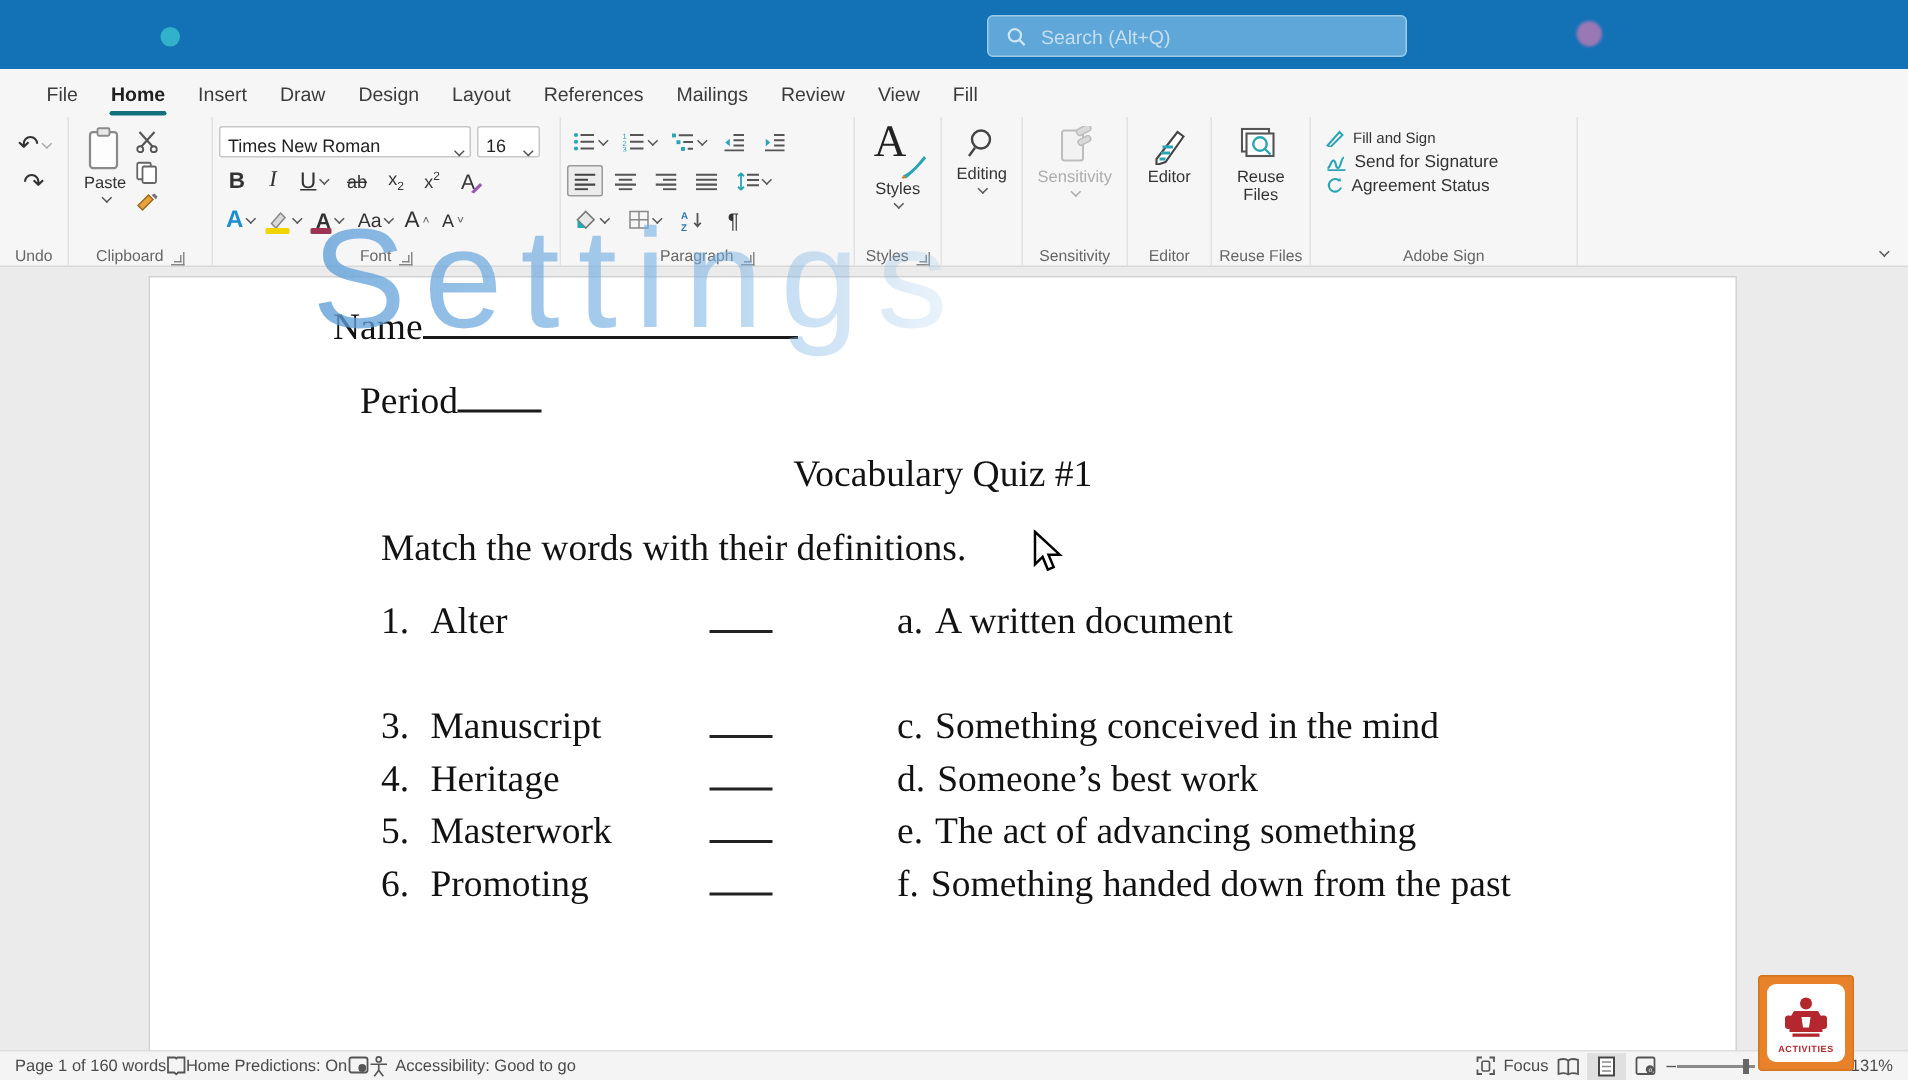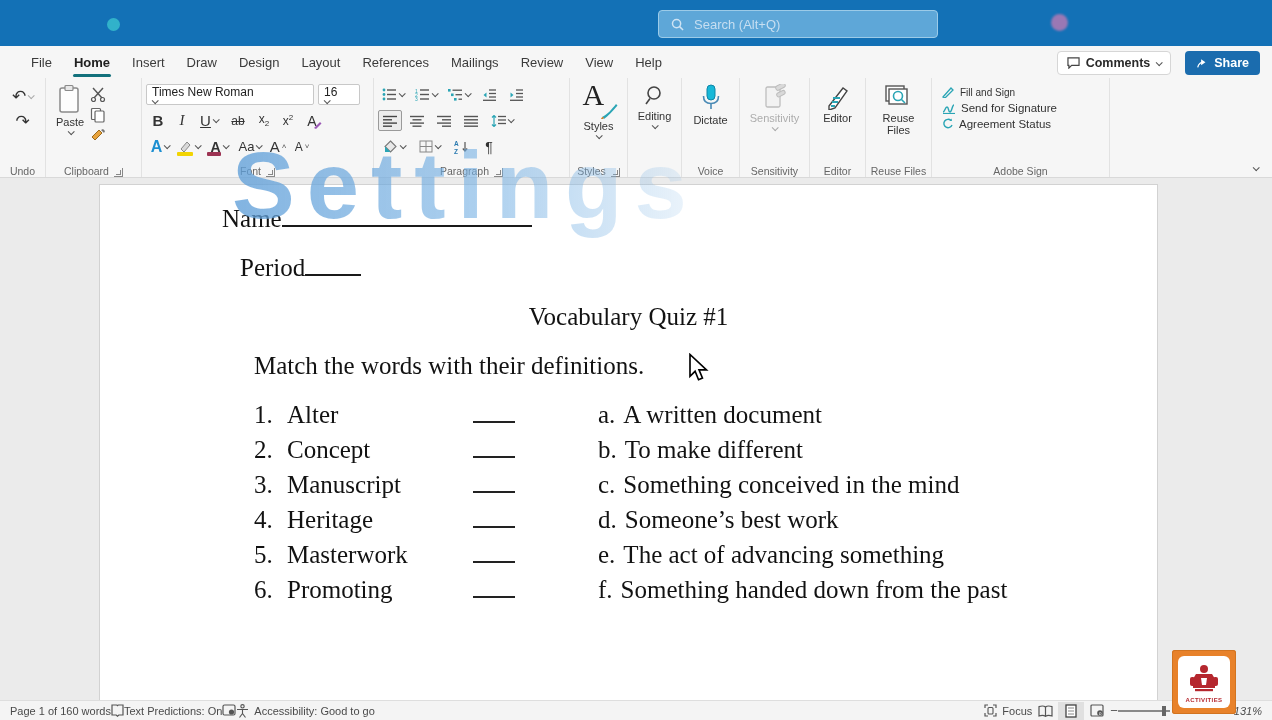--- a/index.html
+++ b/index.html
@@ -35,24 +35,24 @@
   .glabel { height:17px; font-size:10.5px; color:#666; display:flex; align-items:flex-end; justify-content:center; gap:5px; }
   .launcher { width:9px; height:9px; border:1px solid #888; border-top:none; border-left:none; position:relative; display:inline-block; }
   .launcher::after { content:""; position:absolute; right:1px; bottom:1px; width:4px; height:4px; border-right:1px solid #888; border-bottom:1px solid #888; }
   .chev { display:inline-block; width:5px; height:5px; border-right:1.4px solid #555; border-bottom:1.4px solid #555; transform:rotate(45deg) translateY(-1px); }
   .chev.gray { border-color:#aaa; }
   .icon-txt { font-size:15px; color:#333; }
   .bigbtn { display:flex; flex-direction:column; align-items:center; justify-content:flex-start; gap:2px; padding:2px 6px; font-size:11px; color:#333; }
   .bigbtn .blabel { line-height:12px; text-align:center; }
   .sbtn { width:24px; height:21px; display:flex; align-items:center; justify-content:center; gap:2px; }
   .frow { display:flex; align-items:center; height:25px; }
-  .combo { background:#fff; border:1px solid #c8c8c8; border-radius:2px; height:21px; display:flex; align-items:flex-start;
-    font-size:12px; color:#222; padding:0 5px; justify-content:space-between;flex-direction:column; }
+  .combo { background:#fff; border:1px solid #c8c8c8; border-radius:2px; height:21px; display:flex; align-items:flex-end;
+    font-size:12px; color:#222; padding:0 5px; justify-content:space-between; }
   .colorbar { position:absolute; left:3px; bottom:1px; height:4px; width:14px; border-radius:1px; }
-  .overlay-settings { position:absolute; left:232px; top:54px; font-size:94px; font-weight:700; letter-spacing:12px;
+  .overlay-settings { position:absolute; left:208px; top:54px; font-size:94px; font-weight:400; letter-spacing:12px;
     background:linear-gradient(90deg, rgba(94,158,216,.78) 0%, rgba(120,178,228,.6) 55%, rgba(160,200,235,.18) 100%);
     -webkit-background-clip:text; background-clip:text; color:transparent; z-index:6; pointer-events:none; }
   .ribbon-collapse { position:absolute; right:14px; bottom:6px; }
 
   
   .docarea { position:absolute; left:0; top:178px; width:1272px; height:522px; background:#ebebeb; }
   .page { position:absolute; left:99px; top:6px; width:1059px; height:516px; background:#fff;
     border:1px solid #d2d2d2; border-bottom:none;
     font-family:"Liberation Serif","DejaVu Serif",serif; color:#121212; font-size:25px; }
   .uline { display:inline-block; border-bottom:2px solid #1a1a1a; height:4px; }
@@ -103,37 +103,21 @@
     <span class="mtab">File</span>
     <span class="mtab active">Home</span>
     <span class="mtab">Insert</span>
     <span class="mtab">Draw</span>
     <span class="mtab">Design</span>
     <span class="mtab">Layout</span>
     <span class="mtab">References</span>
     <span class="mtab">Mailings</span>
     <span class="mtab">Review</span>
     <span class="mtab">View</span>
-    <span class="mtab">Help</span>
-    <div class="menubar-right">
-      <div class="comments-btn">
-        <svg width="13" height="12" viewBox="0 0 14 13">
-            <path d="M1 1h12v8H5l-3 3v-3H1z" fill="none" stroke="#444" stroke-width="1.3"></path>
-          </svg>
-        <span>Comments</span>
-        <span class="chev"></span>
-      </div>
-      <div class="share-btn">
-        <svg width="12" height="12" viewBox="0 0 14 14">
-            <path d="M2 12c1-4 4-6 7-6" fill="none" stroke="#fff" stroke-width="1.5"></path>
-            <path d="M6 2.5 11 6 6 9.5z" fill="#fff"></path>
-          </svg>
-        <span>Share</span>
-      </div>
-    </div>
+    <span class="mtab">Fill</span>
   </div>
 
   <div class="ribbon">
 
     <div class="rgroup" style="width:46px">
       <div class="rbody" style="flex-direction:column; align-items:center; gap:4px; padding-top:8px;">
         <div class="sbtn">
             <span class="icon-txt" style="font-size:17px;">↶</span>
             <span class="chev gray"></span>
           </div>
@@ -414,35 +398,20 @@
               <circle cx="10" cy="9" r="6" fill="none" stroke="#444" stroke-width="1.6"></circle>
               <line x1="6" y1="14.5" x2="2" y2="20" stroke="#444" stroke-width="1.6"></line>
             </svg>
           <span class="blabel">Editing</span>
           <span class="chev"></span>
         </div>
       </div>
       <div class="glabel"></div>
     </div>
 
-    <div class="rgroup" style="width:58px">
-      <div class="rbody" style="justify-content:center;">
-        <div class="bigbtn">
-          <svg width="22" height="28" viewBox="0 0 22 28">
-              <rect x="7" y="1" width="8" height="15" rx="4" fill="#17b8d8" stroke="#0e86a8" stroke-width="1"></rect>
-              <path d="M3.5 12c0 5 3.2 7.5 7.5 7.5s7.5-2.5 7.5-7.5" fill="none" stroke="#4a8ab5" stroke-width="1.6"></path>
-              <line x1="11" y1="19.5" x2="11" y2="25" stroke="#4a8ab5" stroke-width="1.6"></line>
-            </svg>
-          <span class="blabel">Dictate</span>
-        </div>
-      </div>
-      <div class="glabel">
-          <span>Voice</span>
-        </div>
-    </div>
 
     <div class="rgroup" style="width:70px">
       <div class="rbody" style="justify-content:center;">
         <div class="bigbtn" style="color:#adadad;">
           <svg width="24" height="26" viewBox="0 0 24 26">
               <rect x="3" y="3" width="14" height="20" rx="1.5" fill="#f2f2f2" stroke="#bdbdbd" stroke-width="1.3"></rect>
               <rect x="12" y="3" width="10" height="4.5" rx="2" transform="rotate(-28 12 3)" fill="#d9d9d9" stroke="#bdbdbd" stroke-width="1"></rect>
               <rect x="13" y="10" width="9" height="4" rx="2" transform="rotate(-28 13 10)" fill="#d9d9d9" stroke="#bdbdbd" stroke-width="1"></rect>
             </svg>
           <span class="blabel">Sensitivity</span>
@@ -534,23 +503,20 @@
         <span>Period</span><span class="uline" style="width:56px;"></span>
       </div>
 
       <div class="doc-abs" style="left:0; top:118px; width:100%; text-align:center;">Vocabulary Quiz #1</div>
 
       <div class="doc-abs" style="left:154px; top:167px;">Match the words with their definitions.</div>
 
       <div class="mrow" style="top:216px;">
         <span class="num">1.</span><span class="word">Alter</span><span class="blankcol"><span class="blank"></span></span><span class="letter">a.</span><span>A written document</span>
       </div>
-      <div class="mrow" style="top:251px;">
-        <span class="num">2.</span><span class="word">Concept</span><span class="blankcol"><span class="blank"></span></span><span class="letter">b.</span><span>To make different</span>
-      </div>
       <div class="mrow" style="top:286px;">
         <span class="num">3.</span><span class="word">Manuscript</span><span class="blankcol"><span class="blank"></span></span><span class="letter">c.</span><span>Something conceived in the mind</span>
       </div>
       <div class="mrow" style="top:321px;">
         <span class="num">4.</span><span class="word">Heritage</span><span class="blankcol"><span class="blank"></span></span><span class="letter">d.</span><span>Someone’s best work</span>
       </div>
       <div class="mrow" style="top:356px;">
         <span class="num">5.</span><span class="word">Masterwork</span><span class="blankcol"><span class="blank"></span></span><span class="letter">e.</span><span>The act of advancing something</span>
       </div>
       <div class="mrow" style="top:391px;">
@@ -564,21 +530,21 @@
   </div>
 
   <div class="statusbar">
     <div class="sb-left">
       <span class="sb-item">Page 1 of 1</span>
       <span class="sb-item">60 words</span>
       <svg width="13" height="13" viewBox="0 0 13 13">
           <path d="M1 1h4.5a1.5 1.5 0 0 1 1 .6A1.5 1.5 0 0 1 7.5 1H12v10H7.8l-1.3 1.2L5.2 11H1z" fill="none" stroke="#555" stroke-width="1.2"></path>
         </svg>
       <span class="sb-item">
-          <span>Text Predictions: On</span>
+          <span>Home Predictions: On</span>
         </span>
       <svg width="14" height="13" viewBox="0 0 14 13">
           <rect x="1" y="1" width="12" height="10" rx="1.5" fill="none" stroke="#555" stroke-width="1.2"></rect>
           <circle cx="9.5" cy="8" r="2.6" fill="#555"></circle>
         </svg>
       <span class="sb-item">
         <svg width="13" height="14" viewBox="0 0 13 14">
             <circle cx="6.5" cy="2.3" r="1.7" fill="none" stroke="#555" stroke-width="1.1"></circle>
             <path d="M1 5.5h11M6.5 5.5v4M6.5 9.5 3.5 13.5M6.5 9.5l3 4" fill="none" stroke="#555" stroke-width="1.1"></path>
           </svg>
@@ -611,21 +577,21 @@
           <svg width="14" height="13" viewBox="0 0 14 13">
             <rect x="1" y="1" width="12" height="11" rx="1" fill="none" stroke="#555" stroke-width="1.2"></rect>
             <circle cx="10" cy="9" r="2.8" fill="#555"></circle>
             <text x="9" y="10.6" font-size="4.5" fill="#fff">o</text>
           </svg>
         </span>
       <span class="sb-item" style="font-size:13px; color:#555;">−</span>
       <span class="slider-track">
           <span class="slider-handle"></span>
         </span>
-      <span class="sb-item" style="margin-left:64px;font-style:italic;">131%</span>
+      <span class="sb-item" style="margin-left:64px;">131%</span>
     </div>
   </div>
 
   <div class="activities-logo">
     <div class="logo-inner">
       <svg width="34" height="32" viewBox="0 0 34 32">
         <circle cx="17" cy="5" r="4" fill="#b5272e"></circle>
         <path d="M9 10h16l3 5v9H6v-9z" fill="#b5272e"></path>
         <rect x="3" y="13" width="5" height="9" rx="2" fill="#b5272e"></rect>
         <rect x="26" y="13" width="5" height="9" rx="2" fill="#b5272e"></rect>

